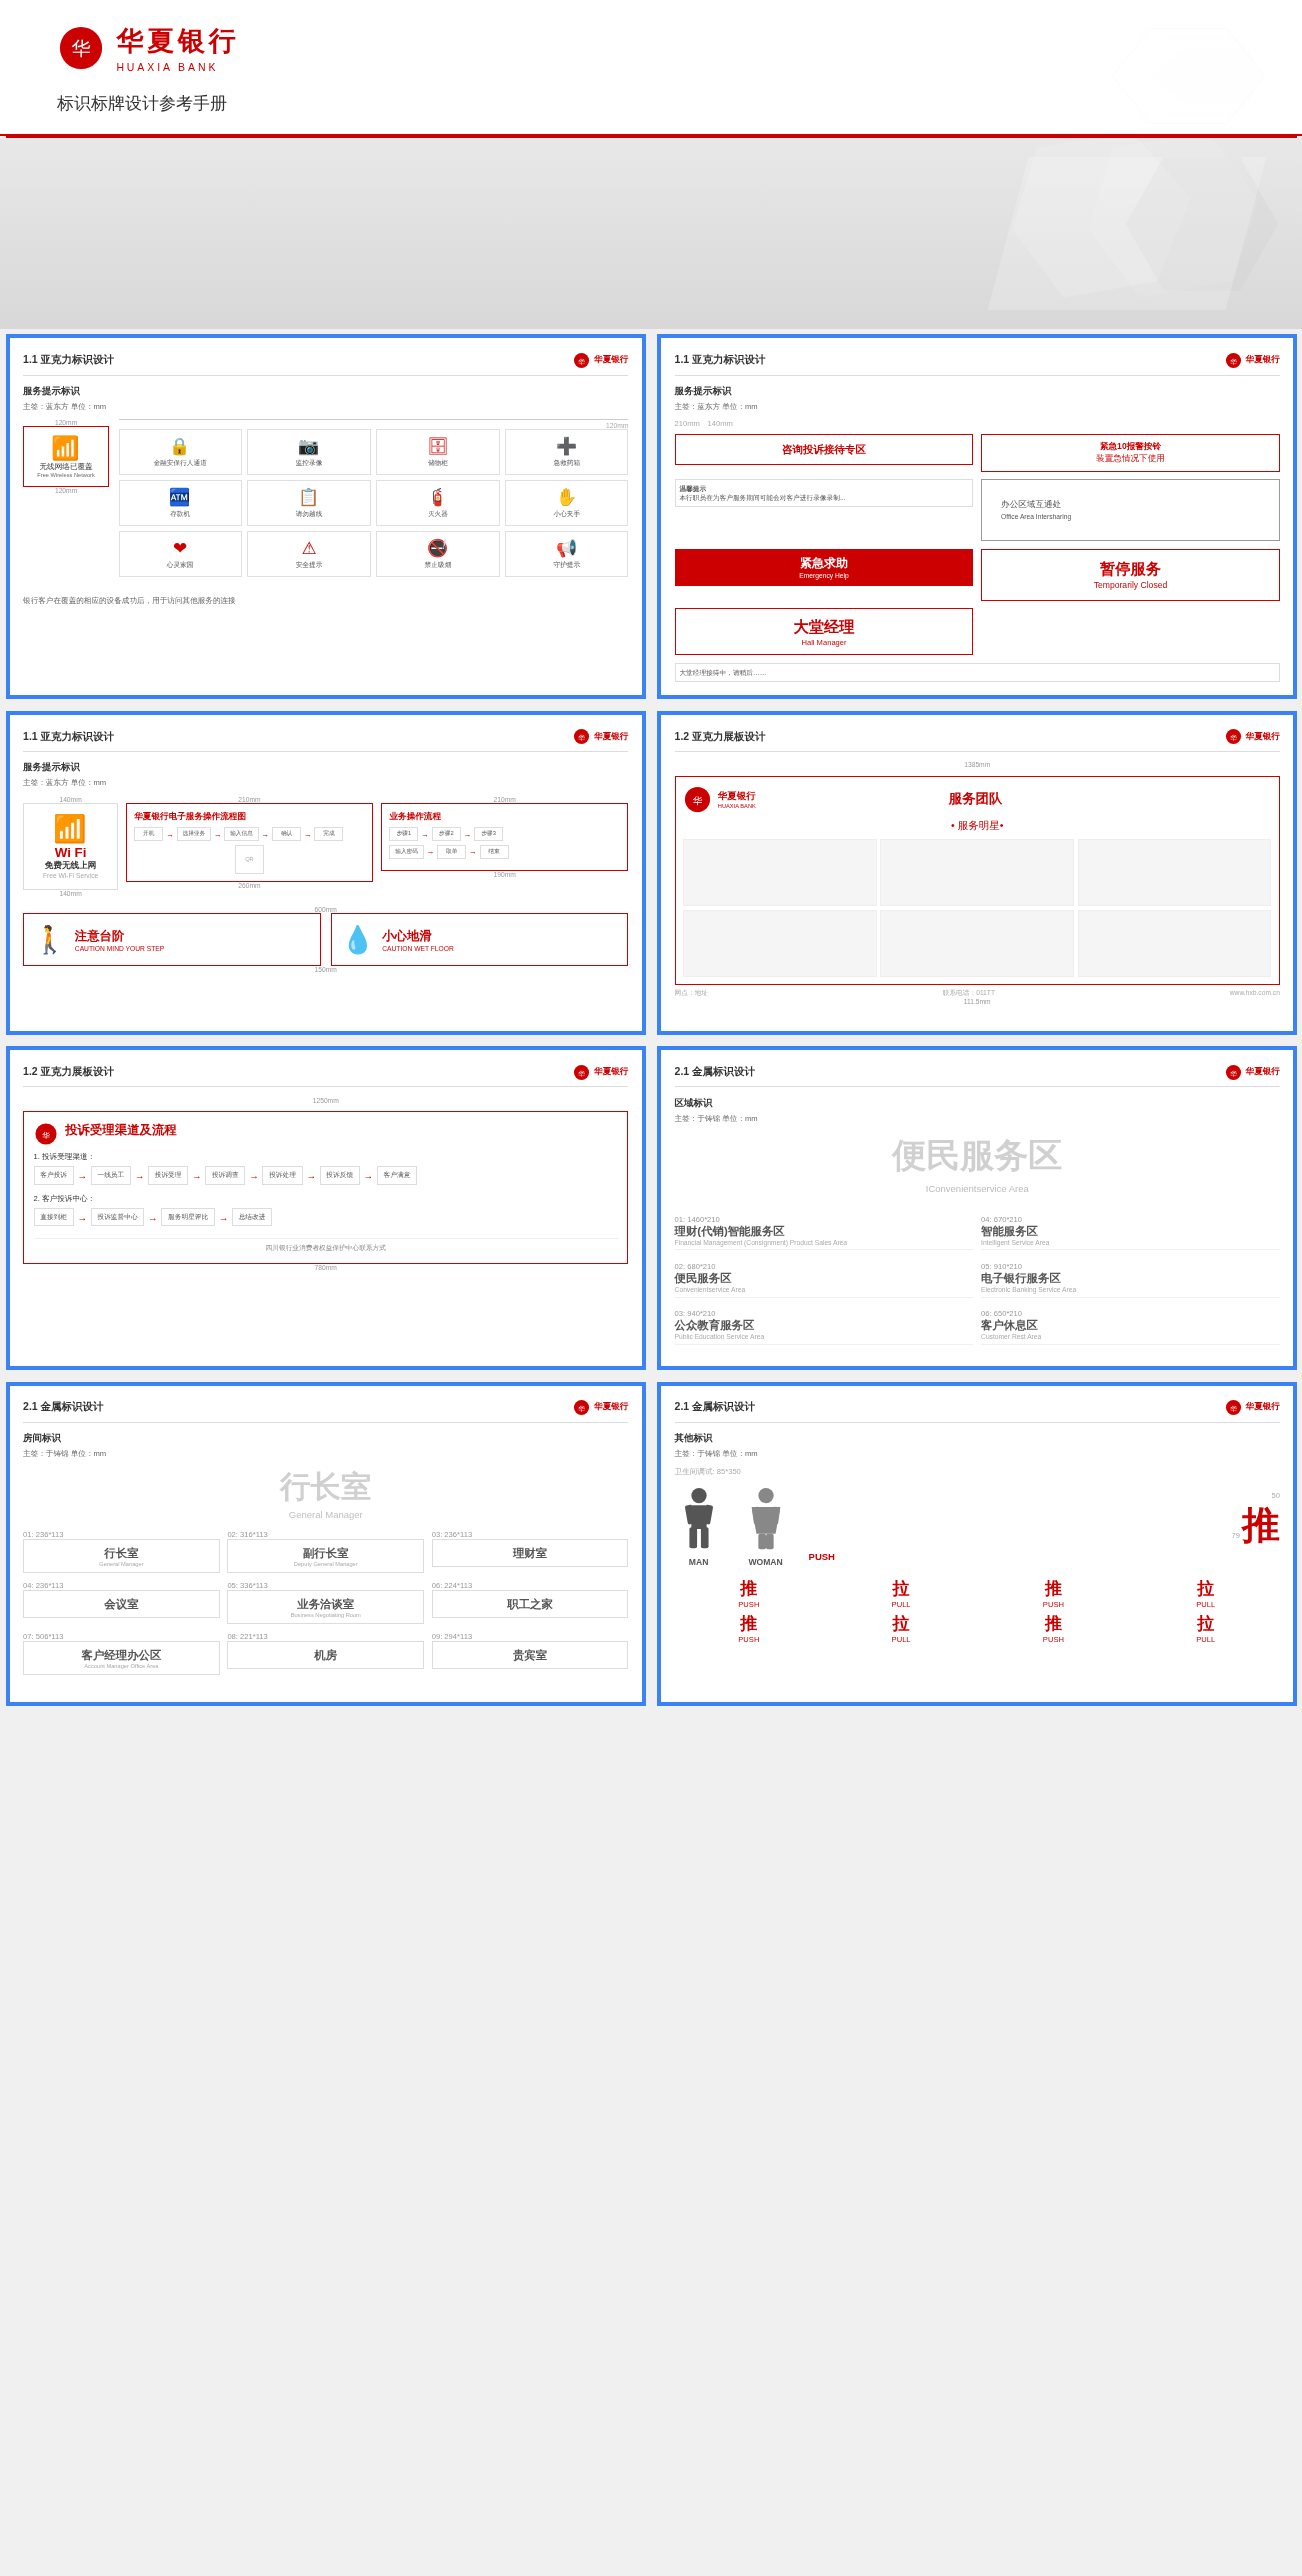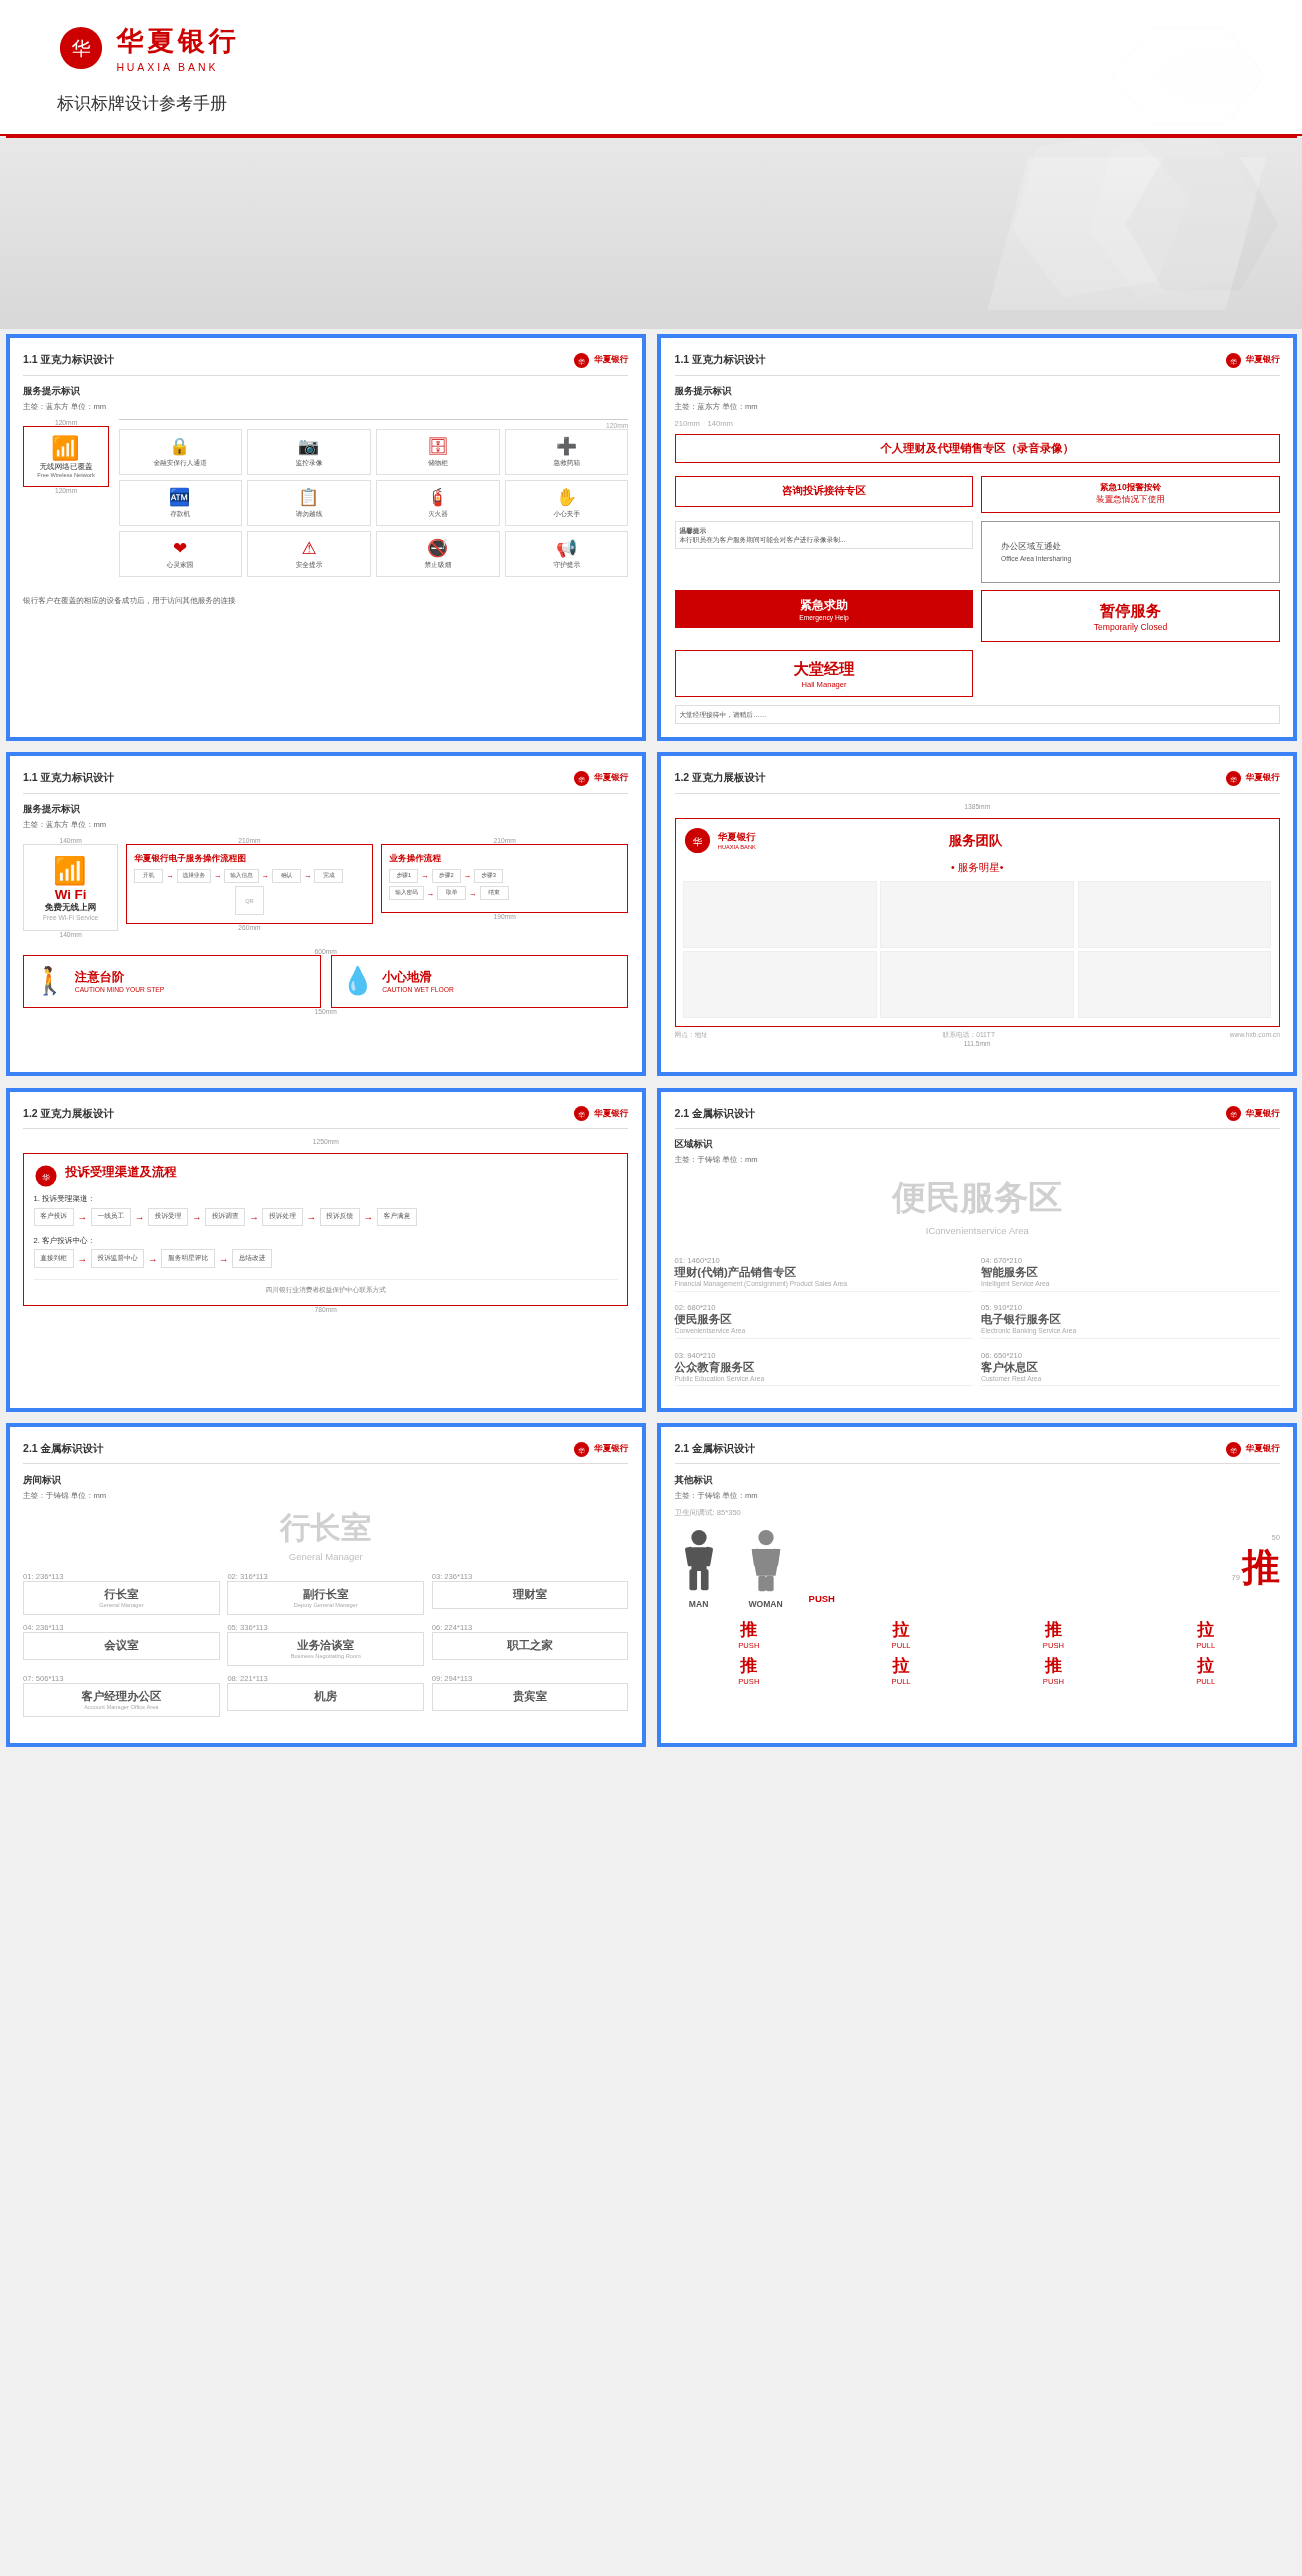--- a/index.html
+++ b/index.html
@@ -633,25 +633,20 @@
       <div class="service-hint-title">服务提示标识</div>
       <div class="service-hint-sub">主签：蓝东方  单位：mm</div>
 
       <div style="display:flex; gap:7.6px; font-size:7.6px; color:#aaa; margin-bottom:5.7px;">
         <span>210mm</span>
         <span>140mm</span>
       </div>
 
       <div style="display:grid; grid-template-columns:1fr 1fr; gap:7.6px;">
 
-        <div style="grid-column: span 2;">
-          <div class="top-label-box">
-            <div class="top-label-cn">个人理财及代理销售专区（录音录像）</div>
-          </div>
-        </div>
 
         <div>
           <div class="consulting-sign">
             <div class="consulting-cn">咨询投诉接待专区</div>
           </div>
         </div>
 
         <div>
           <div style="border:1px solid #cc0000; padding:5.7px; font-size:8.6px; color:#cc0000; text-align:center;">
             <strong>紧急10报警按铃</strong><br>
@@ -923,21 +918,21 @@
       </div>
       <div class="service-hint-title">区域标识</div>
       <div class="service-hint-sub">主签：于铸锦  单位：mm</div>
 
       <div class="region-label-big">便民服务区</div>
       <div class="region-label-en">IConvenientservice Area</div>
 
       <div class="metal-list">
         <div class="metal-item">
           <div class="metal-item-num">01: 1460*210</div>
-          <div class="metal-item-cn">理财(代销)产品销售专区</div>
+          <div class="metal-item-cn">理财(代销)智能服务区</div>
           <div class="metal-item-en">Financial Management (Consignment) Product Sales Area</div>
         </div>
         <div class="metal-item">
           <div class="metal-item-num">04: 670*210</div>
           <div class="metal-item-cn">智能服务区</div>
           <div class="metal-item-en">Intelligent Service Area</div>
         </div>
         <div class="metal-item">
           <div class="metal-item-num">02: 680*210</div>
           <div class="metal-item-cn">便民服务区</div>

